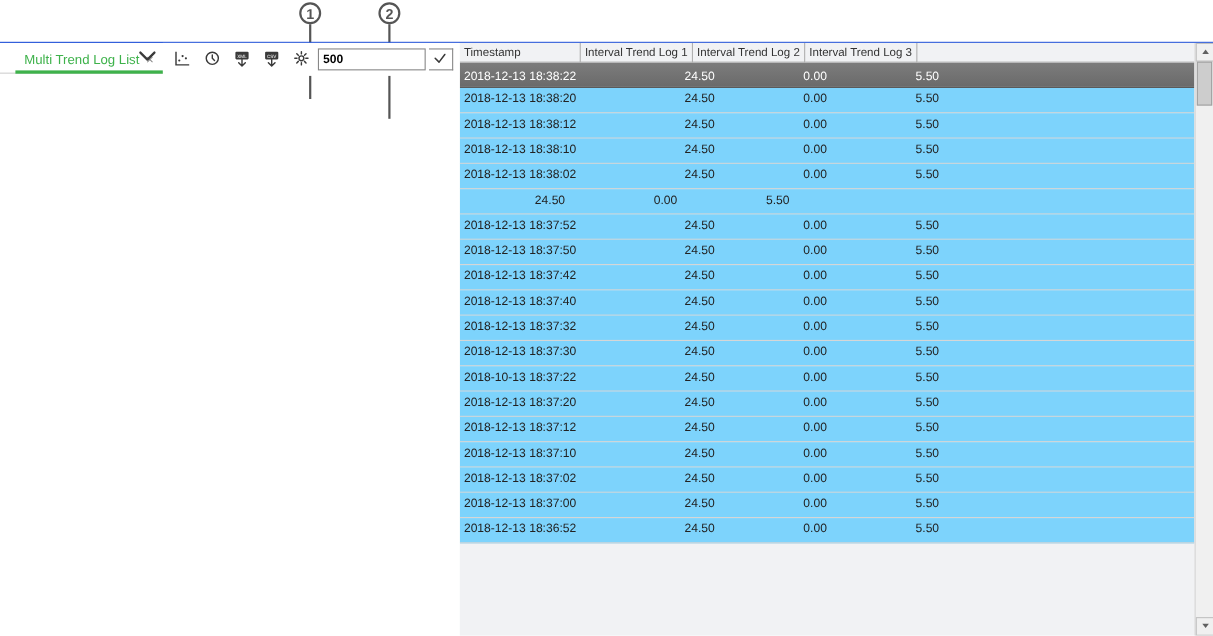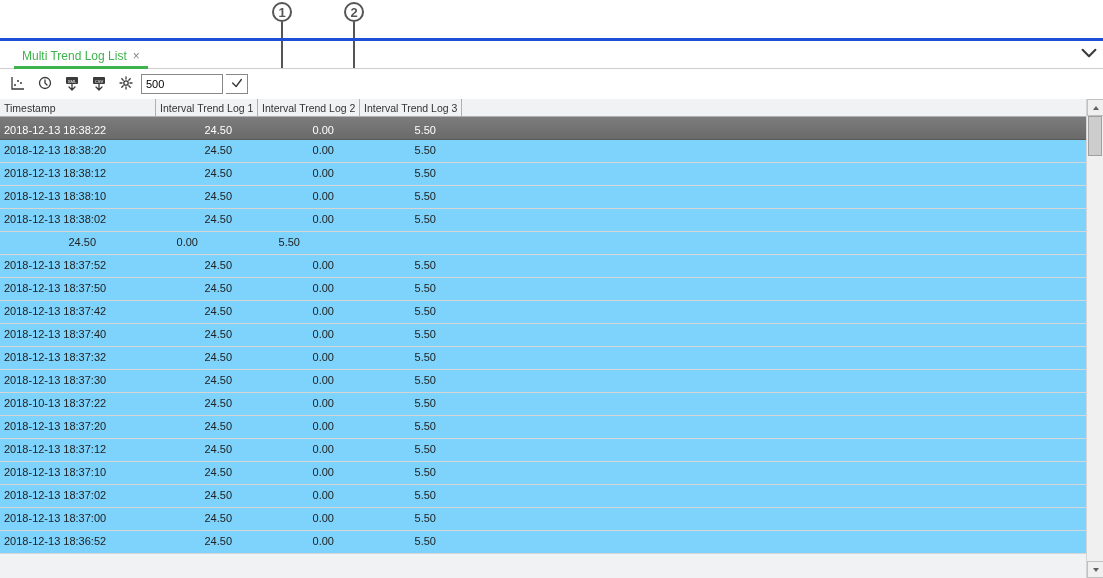--- a/index.html
+++ b/index.html
@@ -12,22 +12,22 @@
   .annotation-circle {
     width: 20px; height: 20px; border: 2px solid #555; border-radius: 50%;
     display: flex; align-items: center; justify-content: center;
     font-weight: bold; font-size: 13px; color: #555; background: #fff;
   }
   .annotation-line { width: 2px; background: #555; }
 
   .main-panel {
     position: absolute;
     top: 38px; left: 0; right: 0; bottom: 0;
-    border-top: 3px solid #1d4ed8;
-    display: flex; flex-direction: column;
+    border-top: 1px solid #1d4ed8;
+    display: flex; flex-direction: row;
   }
 
   
   .tab-bar {
     position: relative;
     height: 28px;
     border-bottom: 1px solid #cfcfcf;
     display: flex; align-items: flex-end;
     padding-left: 14px;
   }
@@ -61,24 +61,25 @@
   .tb-btn {
     width: 24px; height: 24px;
     border: 1px solid transparent;
     background: #fff;
     display: flex; align-items: center; justify-content: center;
     cursor: pointer;
     border-radius: 2px;
   }
   .tb-btn svg { width: 16px; height: 16px; }
   .tb-input {
-    width: 82px; height: 20px;
+    width: 98px; height: 20px;
     border: 1px solid #888;
     padding: 0 4px; font-size: 11px;
     outline: none;
+    font-weight: bold;
   }
   .tb-confirm {
     width: 22px; height: 20px;
     border: 1px solid #888; border-left: none;
     background: #fff; cursor: pointer;
     display: flex; align-items: center; justify-content: center;
   }
 
   
   .content-area {
@@ -122,21 +123,21 @@
     font-size: 10.5px;
     color: #333;
   }
   .th {
     border-right: 1px solid #b0b0b0;
     border-bottom: 1px solid #b0b0b0;
     padding: 2px 4px;
     white-space: nowrap; overflow: hidden;
     display: flex; align-items: center;
   }
-  .th0 { width: 156px; }
+  .th0 { width: 110px; }
   .th1, .th2, .th3 { width: 102px; }
   .th-rest { flex: 1; border-right: none; }
 
   .rows {}
   .row {
     display: flex;
     height: 23px;
     border-bottom: 1px solid #d6d6d6;
     background: #7dd3fc;
     font-size: 11px;

